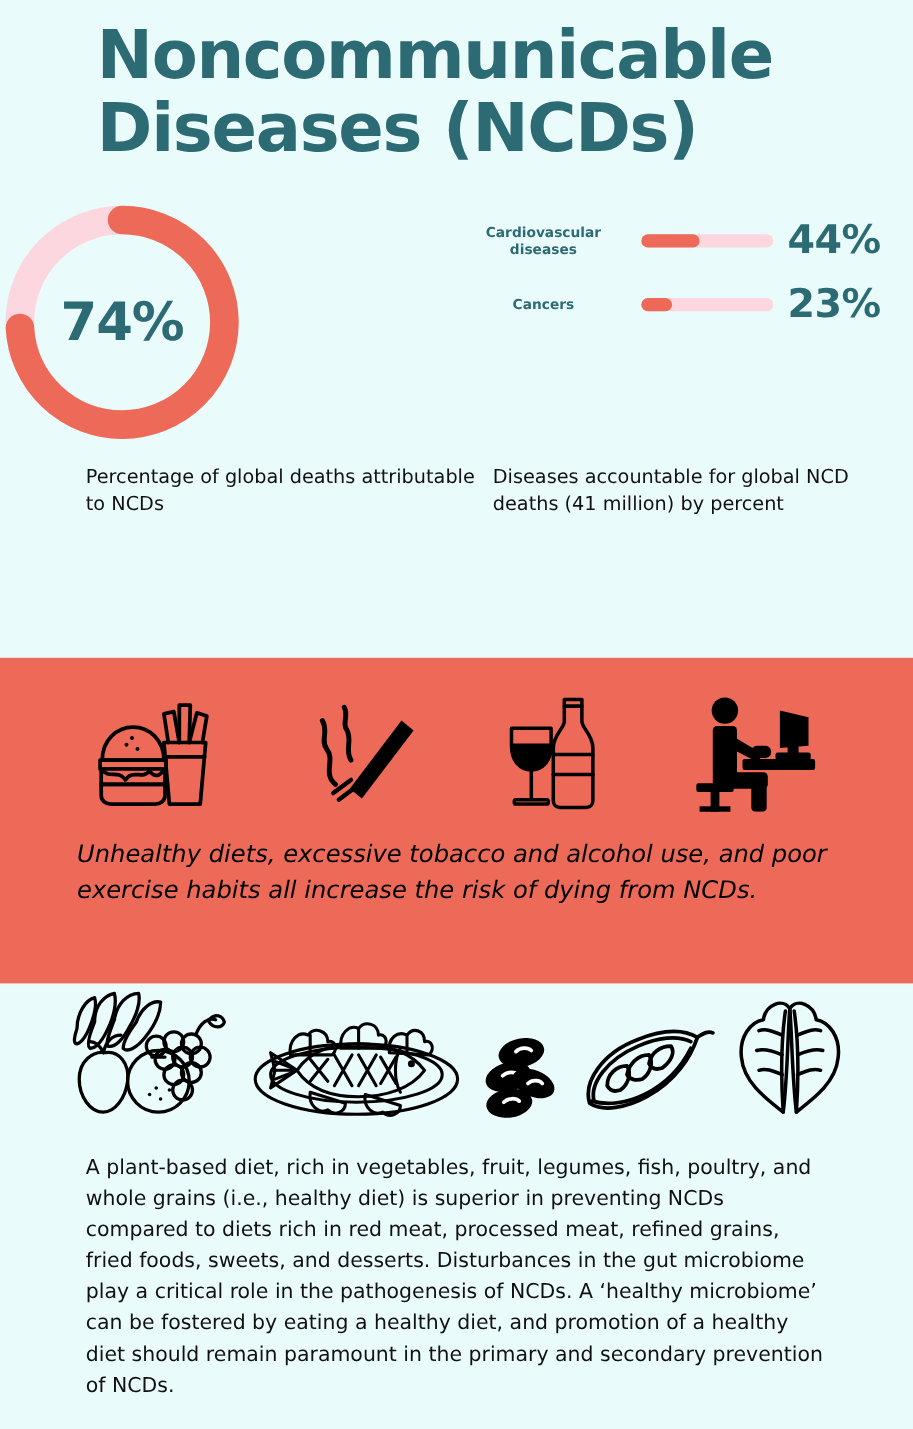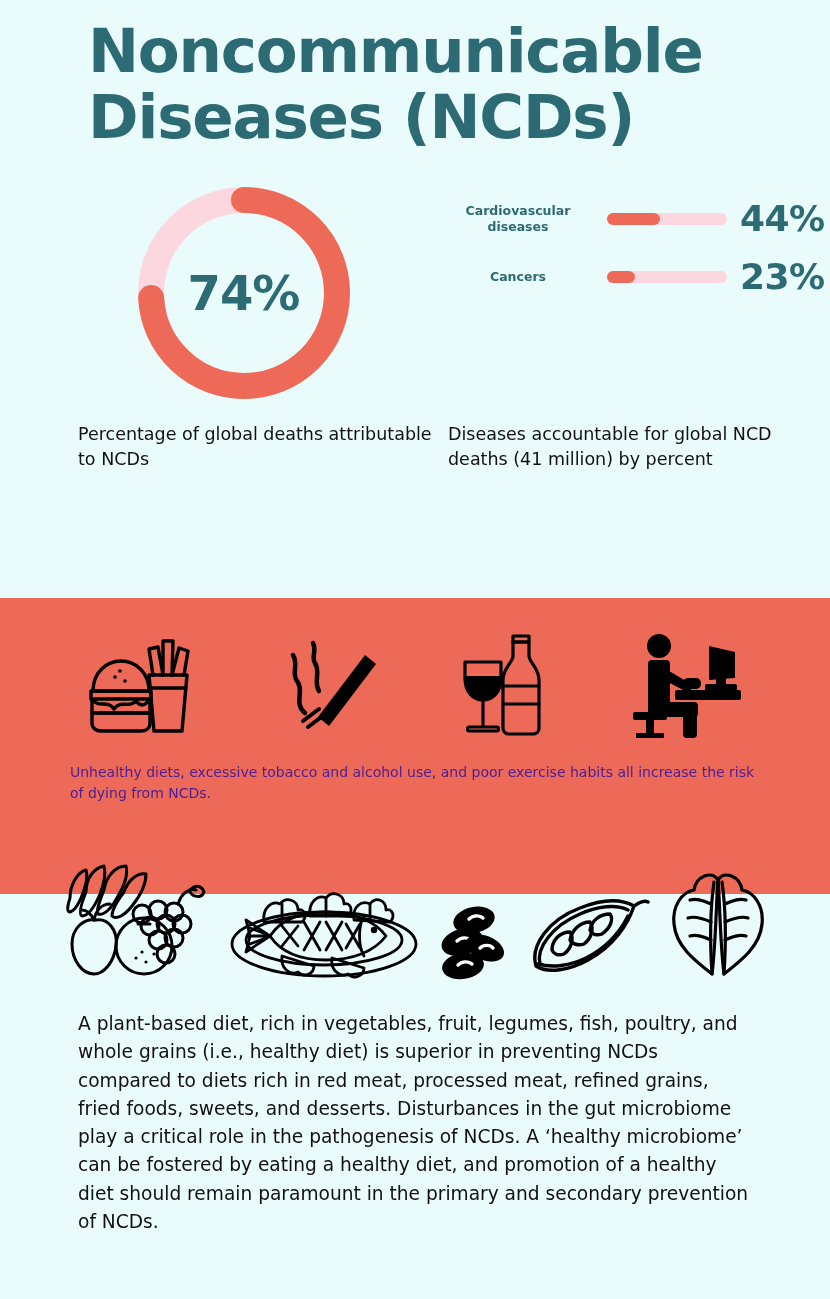--- a/index.html
+++ b/index.html
@@ -32,22 +32,21 @@
   
   .stats-row {
     display: flex;
     align-items: flex-start;
     padding: 32px 0 0 0;
   }
   .donut-col {
     width: 415px;
     display: flex;
     flex-direction: column;
-    align-items: center;
-    margin-left: 48px;
+    align-items: flex-start;
   }
   .donut-wrap {
     position: relative;
     width: 222px;
     height: 222px;
   }
   .donut-wrap svg {
     display: block;
     transform: rotate(-90deg);
   }
@@ -141,31 +140,32 @@
     height: 150px;
     box-sizing: border-box;
   }
   .risk-icons .icon-box {
     display: flex;
     align-items: center;
     justify-content: center;
   }
   .coral-text {
     padding: 14px 70px 0 70px;
-    font-size: 14px;
-    color: #4c1d95;
+    font-size: 22px;
+    color: #000000;
     line-height: 1.47;
     font-family: "DejaVu Sans", sans-serif;
+    font-style: italic;
   }
 
   
   .healthy {
     position: absolute;
     left: 0;
-    top: 856px;
+    top: 894px;
     width: 830px;
   }
   .food-icons {
     display: flex;
     align-items: flex-end;
     justify-content: space-around;
     padding: 32px 52px 0 52px;
     height: 128px;
     box-sizing: border-box;
   }

